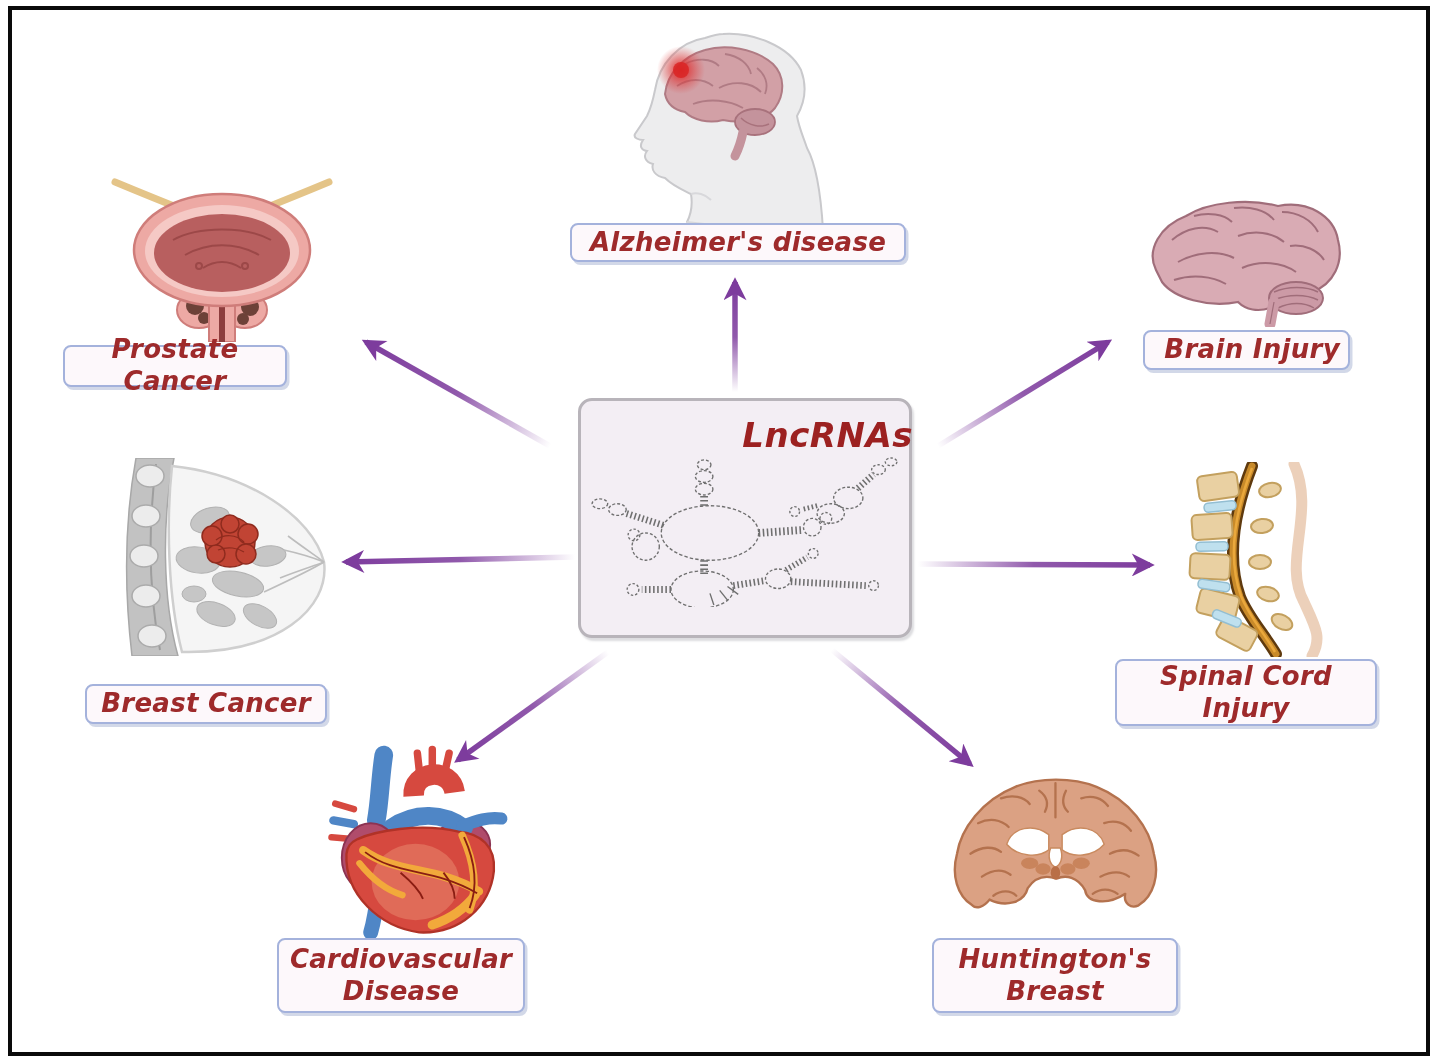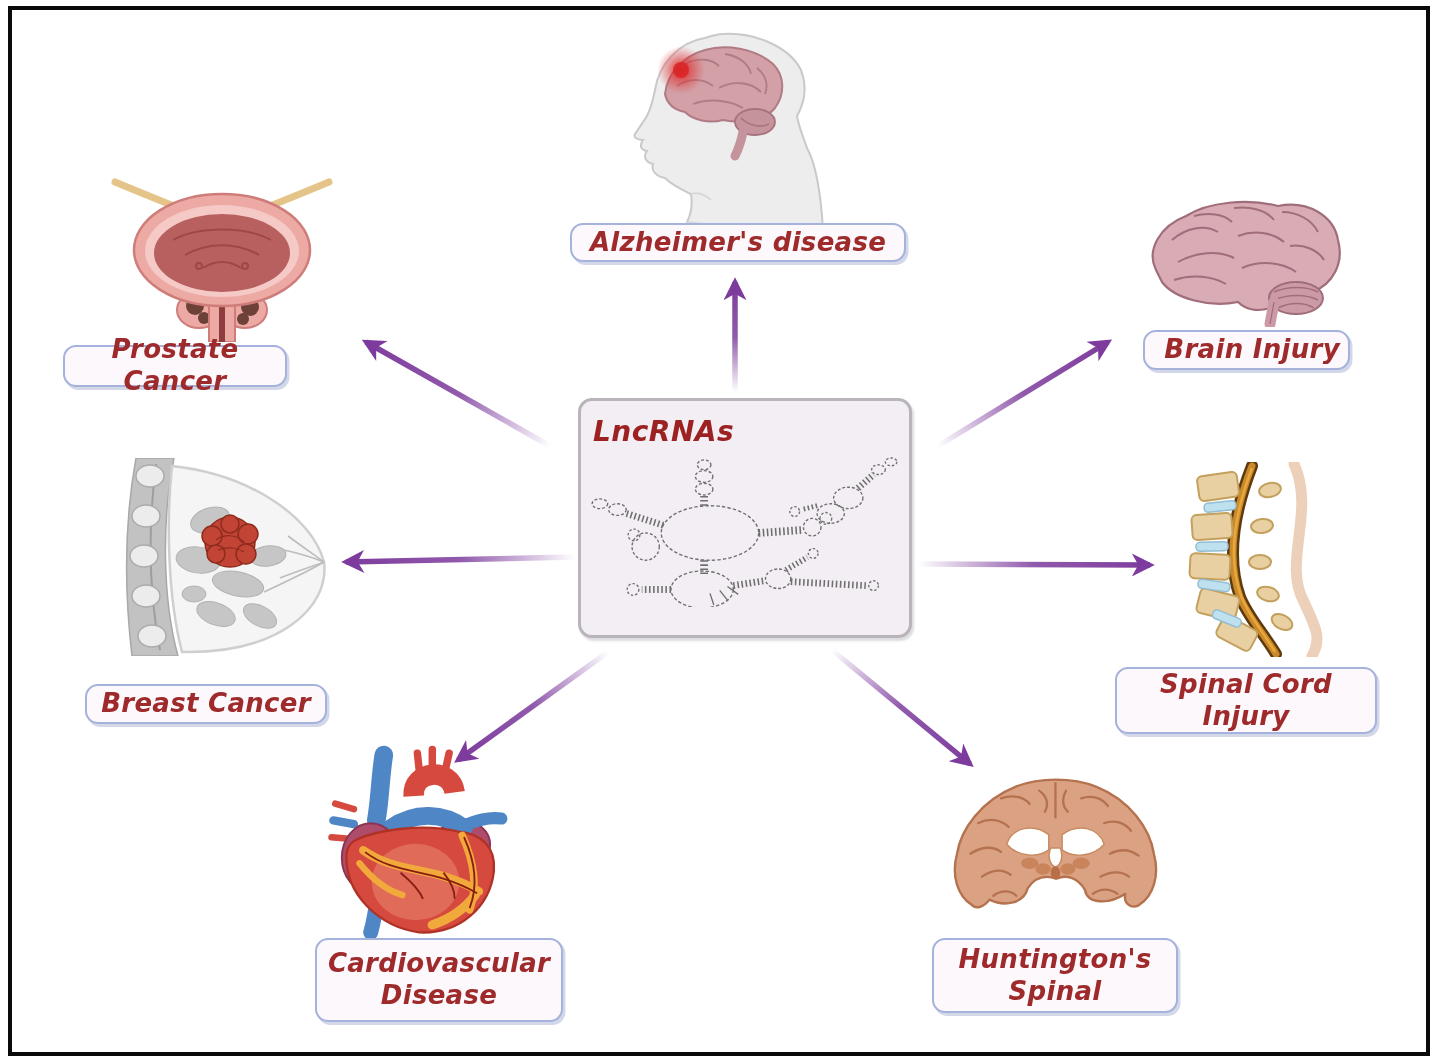--- a/index.html
+++ b/index.html
@@ -9,39 +9,39 @@
   }
   #frame{
     position:absolute;left:8px;top:6px;width:1414px;height:1042px;
     border:4px solid #0a0a0a;background:#ffffff;
   }
   .illus{position:absolute;}
   .label-box{
     position:absolute;
     background:#fdf8fb;
     border:2px solid #a4b2dc;
-    border-radius:13px;
+    border-radius:8px;
     box-shadow:2.5px 3px 0 rgba(155,168,205,.45);
     display:flex;align-items:center;justify-content:center;text-align:center;
     color:#9e2a2b;
     font-weight:bold;font-style:italic;
     font-size:26px;line-height:1.22;letter-spacing:.3px;
     padding:1px 8px;box-sizing:border-box;
   }
   #center-box{
     position:absolute;left:578px;top:398px;width:334px;height:240px;
     background:#f3eef4;
     border:3px solid #b8b4ba;
     border-radius:14px;
     box-shadow:2px 3px 2px rgba(120,120,130,.25);
     box-sizing:border-box;
   }
   #center-title{
-    position:absolute;left:12px;top:14px;width:100%;text-align:left;
-    color:#9c2121;font-weight:bold;font-style:italic;font-size:28px;letter-spacing:.5px;
+    position:absolute;left:4px;top:14px;width:100%;text-align:right;
+    color:#9c2121;font-weight:bold;font-style:italic;font-size:34px;letter-spacing:.5px;
   }
   #rna-svg{position:absolute;left:4px;top:56px;}
   #arrow-layer{position:absolute;left:0;top:0;pointer-events:none;}
 </style>
 </head>
 <body>
 
 <div id="canvas">
   <div id="frame"></div>
 
@@ -362,22 +362,22 @@
   </div>
   <div class="label-box" style="left:63px;top:345px;width:224px;height:42px;">
     <span>Prostate Cancer</span>
   </div>
   <div class="label-box" style="left:1143px;top:330px;width:207px;height:40px;justify-content:flex-end;">
     <span>Brain Injury</span>
   </div>
   <div class="label-box" style="left:85px;top:668px;width:242px;height:40px;margin-top:16px;">
     <span>Breast Cancer</span>
   </div>
-  <div class="label-box" style="left:1115px;top:659px;width:262px;height:67px;margin-top:8px;">
+  <div class="label-box" style="left:1115px;top:659px;width:262px;height:67px;">
     <span>Spinal Cord Injury</span>
   </div>
-  <div class="label-box" style="left:277px;top:938px;width:248px;height:84px;margin-left:38px;">
+  <div class="label-box" style="left:277px;top:938px;width:248px;height:75px;">
     <span>Cardiovascular Disease</span>
   </div>
   <div class="label-box" style="left:932px;top:938px;width:246px;height:75px;">
-    <span>Huntington's Spinal</span>
+    <span>Huntington's Breast</span>
   </div>
 </div>
 
 </body></html>

